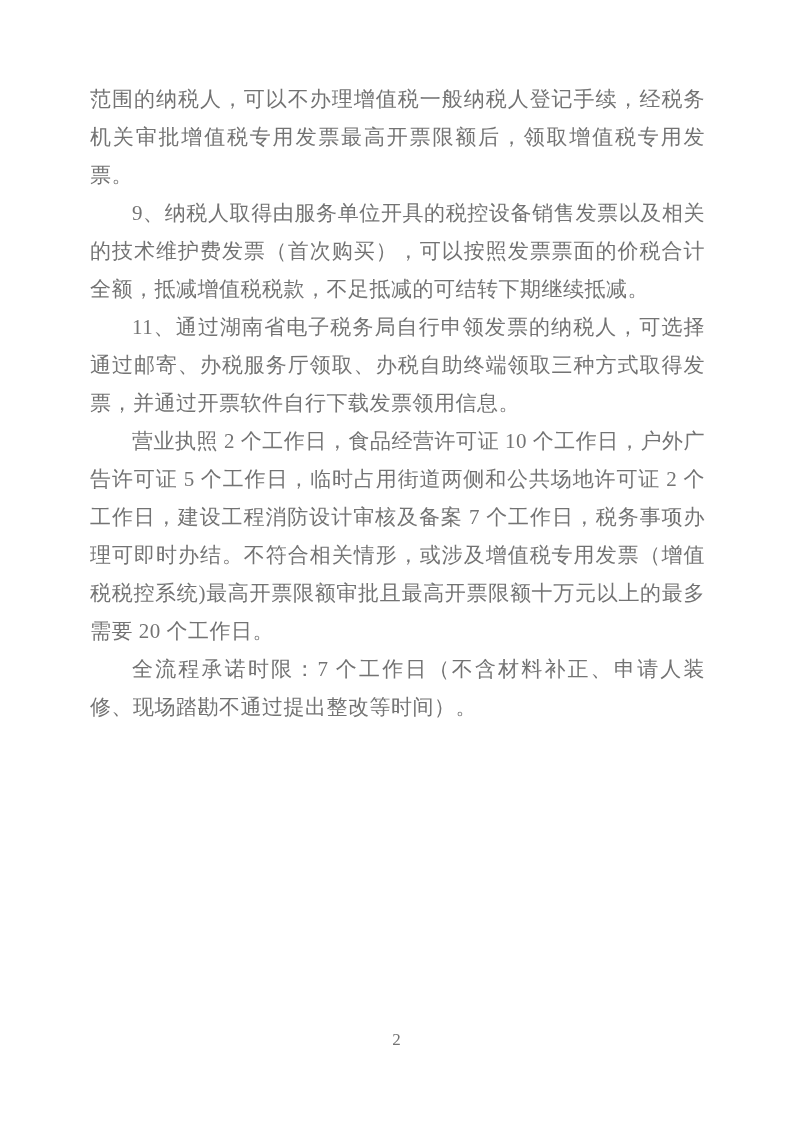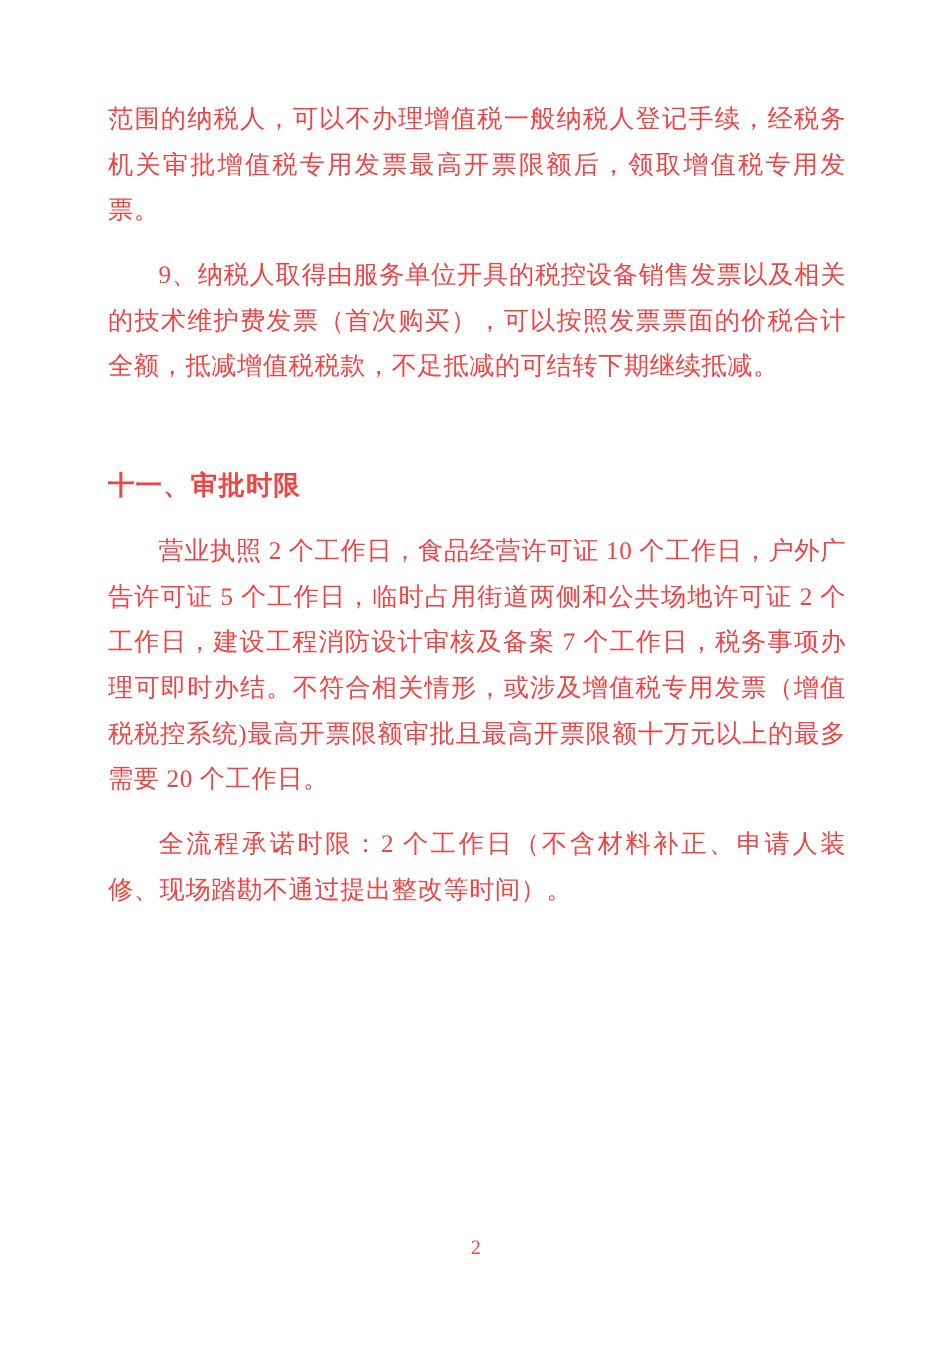--- a/index.html
+++ b/index.html
@@ -6,42 +6,41 @@
     margin: 0;
     padding: 0;
     background: #ffffff;
   }
   .page {
     position: relative;
     width: 793px;
     height: 1122px;
     margin: 0 auto;
     background: #ffffff;
-    color: #ef4444;
+    color: #737373;
     font-family: "Liberation Serif", "DejaVu Serif", serif;
     overflow: hidden;
     box-sizing: border-box;
   }
   .content {
     position: absolute;
     top: 80px;
     left: 90px;
     right: 88px;
   }
   .para {
     margin: 0;
     font-size: 21px;
     line-height: 38px;
     text-align: justify;
     letter-spacing: 0.5px;
     word-break: break-all;
   }
   .indent {
     text-indent: 2em;
-    margin-top: 16px;
   }
   .heading {
     margin: 62px 0 8px 0;
     font-size: 22px;
     line-height: 38px;
     font-weight: bold;
     letter-spacing: 1px;
   }
   .footer {
     position: absolute;
@@ -56,20 +55,20 @@
     font-family: "Liberation Serif", "DejaVu Serif", serif;
   }
 </style>
 </head>
 <body>
 
 <div class="page">
   <div class="content">
     <p class="para">范围的纳税人，可以不办理增值税一般纳税人登记手续，经税务机关审批增值税专用发票最高开票限额后，领取增值税专用发票。</p>
     <p class="para indent">9、纳税人取得由服务单位开具的税控设备销售发票以及相关的技术维护费发票（首次购买），可以按照发票票面的价税合计全额，抵减增值税税款，不足抵减的可结转下期继续抵减。</p>
-    <h2 class="heading">十一、审批时限</h2>
+    <p class="para indent">11、通过湖南省电子税务局自行申领发票的纳税人，可选择通过邮寄、办税服务厅领取、办税自助终端领取三种方式取得发票，并通过开票软件自行下载发票领用信息。</p>
     <p class="para indent">营业执照 2 个工作日，食品经营许可证 10 个工作日，户外广告许可证 5 个工作日，临时占用街道两侧和公共场地许可证 2 个工作日，建设工程消防设计审核及备案 7 个工作日，税务事项办理可即时办结。不符合相关情形，或涉及增值税专用发票（增值税税控系统)最高开票限额审批且最高开票限额十万元以上的最多需要 20 个工作日。</p>
-    <p class="para indent">全流程承诺时限：2 个工作日（不含材料补正、申请人装修、现场踏勘不通过提出整改等时间）。</p>
+    <p class="para indent">全流程承诺时限：7 个工作日（不含材料补正、申请人装修、现场踏勘不通过提出整改等时间）。</p>
   </div>
   <div class="footer">
     <span class="page-number">2</span>
   </div>
 </div>
 
 </body></html>

